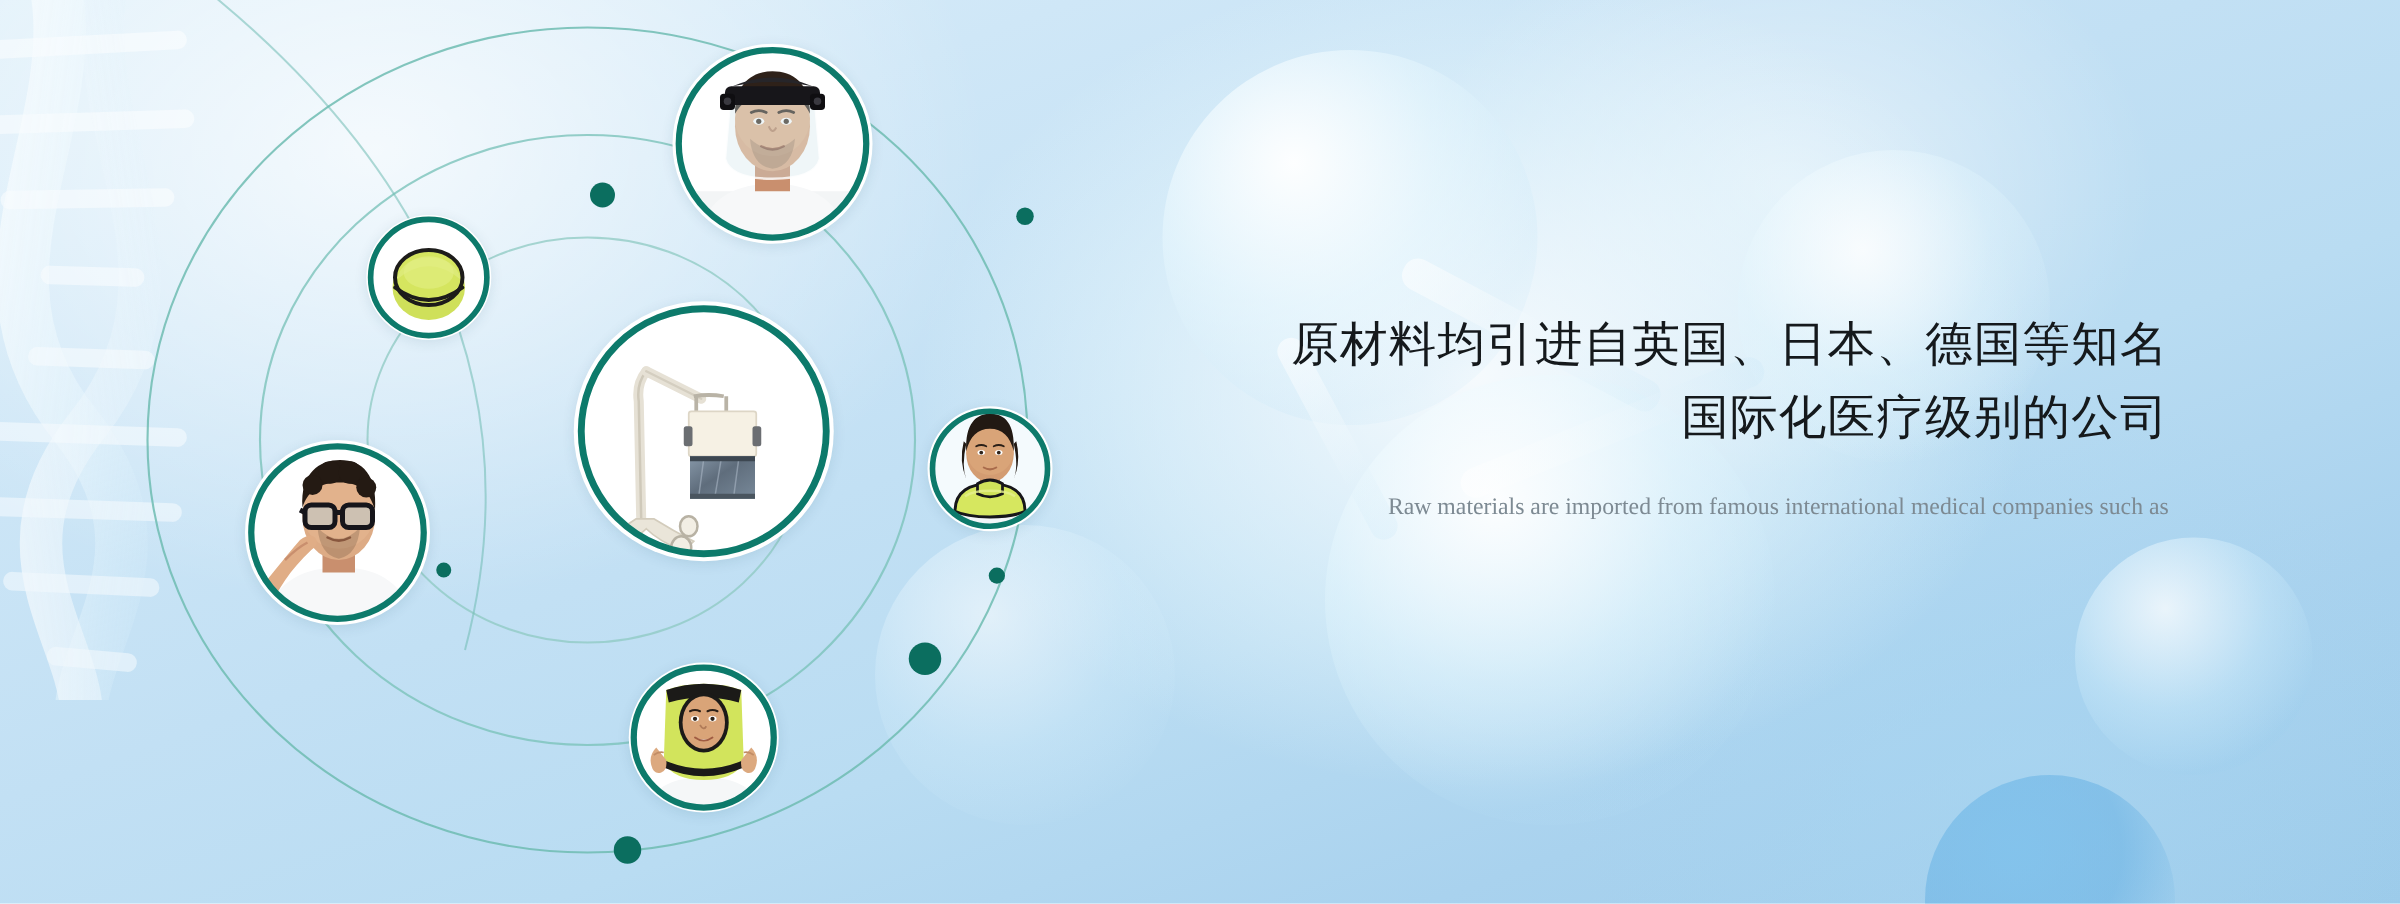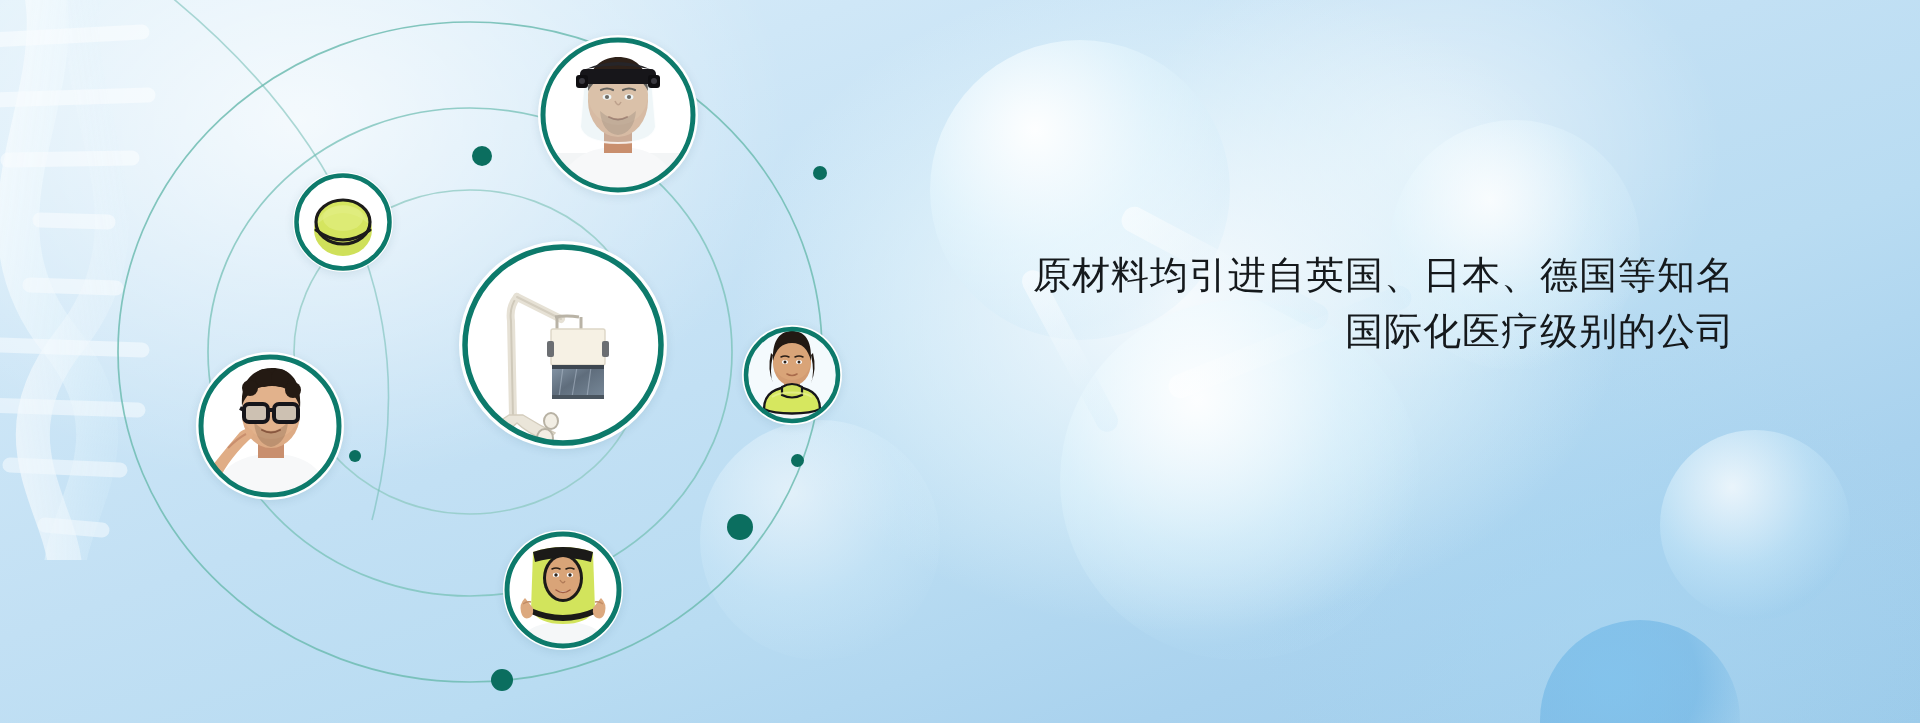--- a/index.html
+++ b/index.html
@@ -41,21 +41,21 @@
     box-shadow:0 2px 10px rgba(10,70,90,.10);overflow:hidden;}
   .node svg{display:block;width:100%;height:100%;}
 
   .dot{position:absolute;border-radius:50%;background:#0b6e5f;}
 
   
   .copy{position:absolute;right:185px;top:215px;width:780px;text-align:right;margin-top:32px;}
   .headline{color:#15191c;font-size:38px;line-height:1.52;letter-spacing:1px;font-weight:400;
     font-family:"DejaVu Sans","Liberation Sans",sans-serif;}
   .headline .l1{display:block;}
-  .headline .l2{display:block;font-family:Liberation Mono, monospace;}
+  .headline .l2{display:block;}
   .sub{margin-top:26px;color:#7d8a93;font-size:19px;line-height:1.78;font-weight:400;
     font-family:"Liberation Serif","DejaVu Serif",serif;}
   .sub .s1,.sub .s2{display:block;}
 </style>
 </head>
 <body>
 
 <div class="banner">
 
   <div class="blob mol-a"></div>
@@ -356,16 +356,17 @@
   <div class="dot" style="left:791px;top:454px;width:13px;height:13px;"></div>
   <div class="dot" style="left:727px;top:514px;width:26px;height:26px;"></div>
   <div class="dot" style="left:491px;top:669px;width:22px;height:22px;"></div>
 
   <div class="copy">
     <div class="headline">
       <span class="l1">原材料均引进自英国、日本、德国等知名</span>
       <span class="l2">国际化医疗级别的公司</span>
     </div>
     <div class="sub">
+      <span class="s1">Raw materials are imported from famous international medical companies such as</span>
     </div>
   </div>
 
 </div>
 
 </body></html>

